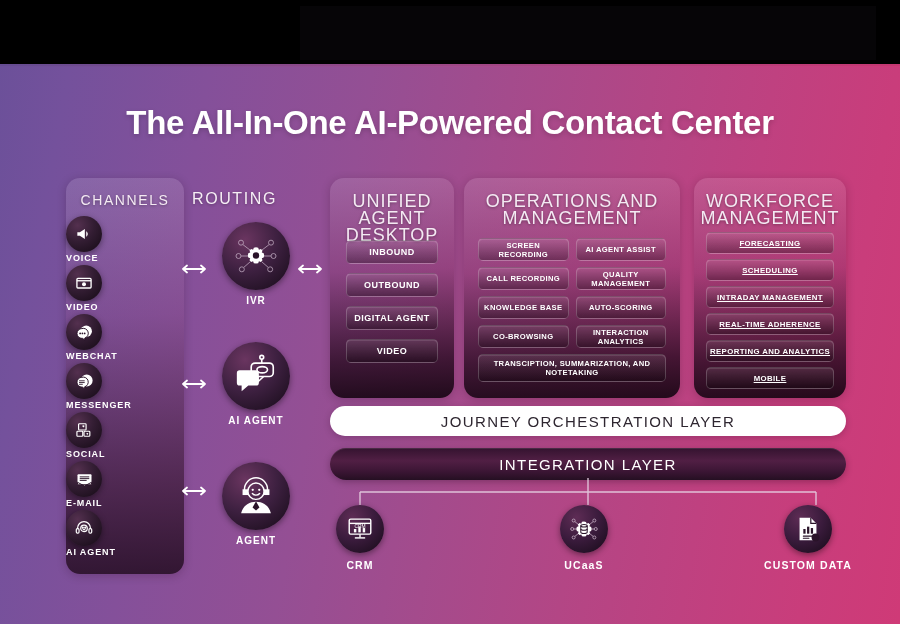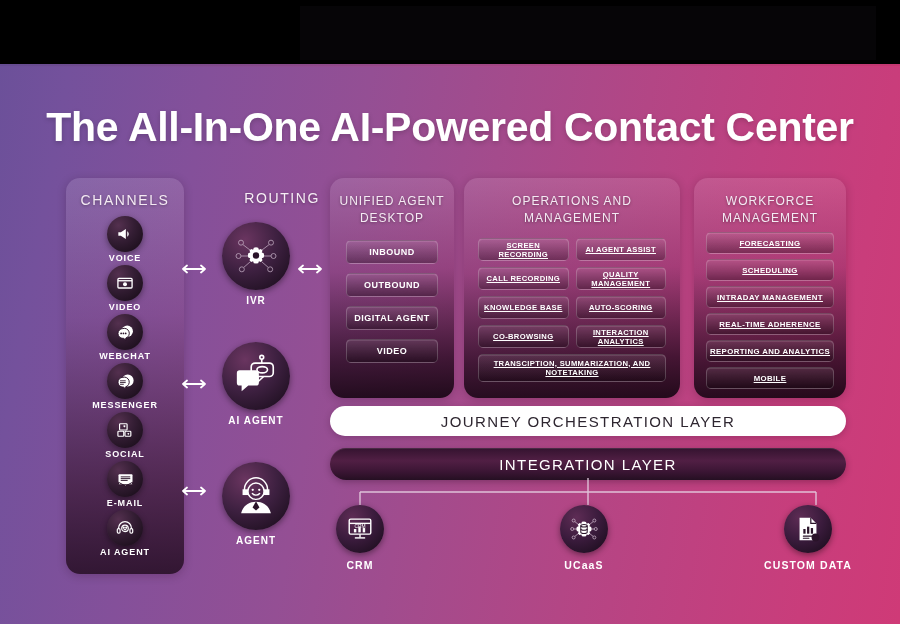--- a/index.html
+++ b/index.html
@@ -48,60 +48,60 @@
     position: absolute; left: 0; top: 64px; width: 900px; height: 3px;
     background: linear-gradient(90deg,#6a5099,#a44b8c,#cf3a77);
     opacity: .95;
   }
 
   
   #page-title {
     position: absolute; left: 0; top: 104px; width: 900px;
     text-align: center;
     color: #ffffff;
-    font-size: 41px;
+    font-size: 33px;
     font-weight: 700;
     letter-spacing: -0.3px;
     text-shadow: 0 2px 5px rgba(0,0,0,.18);
   }
 
   
   .panel {
     position: absolute;
     border-radius: 14px;
     background: linear-gradient(178deg,
         rgba(255,255,255,0.115) 0%,
         rgba(120,45,95,0.30) 42%,
         rgba(40,10,32,0.80) 82%,
         rgba(22,5,18,0.92) 100%);
     box-shadow: 0 2px 10px rgba(30,0,25,.22);
   }
   .panel-title {
     position: absolute; left: 0; right: 0; top: 15px;
     text-align: center;
     color: #f4eaf3;
-    font-size: 12px;
+    font-size: 18px;
     font-weight: 400;
     letter-spacing: 1.0px;
     line-height: 16px;
     text-shadow: 0 1px 3px rgba(0,0,0,.35);
   }
 
   
   #channels {
     left: 66px; top: 178px; width: 118px; height: 396px;
     background: linear-gradient(178deg,
         rgba(255,255,255,0.12) 0%,
         rgba(130,70,120,0.22) 35%,
         rgba(58,24,52,0.72) 78%,
         rgba(38,14,36,0.88) 100%);
   }
   #channels .panel-title { top: 14px; letter-spacing: 1.6px; font-size: 14px; }
   .chan-list { position: absolute; left: 0; right: 0; top: 38px; }
-  .chan-item { text-align: center; margin-bottom: 2px; }
+  .chan-item { text-align: left; margin-bottom: 2px; }
   .chan-label {
     color: #ffffff; font-size: 9px; font-weight: 700;
     letter-spacing: 0.9px; margin-top: 1px;
   }
 
   
   .bubble {
     display: inline-flex; align-items: center; justify-content: center;
     border-radius: 50%;
     background: radial-gradient(circle at 32% 26%, #54304f 0%, #331d33 45%, #140a14 100%);
@@ -110,22 +110,22 @@
   .bubble.sm { width: 36px; height: 36px; }
   .bubble.md { width: 68px; height: 68px;
     background: radial-gradient(circle at 34% 26%, #6a3560 0%, #3d2040 48%, #150a16 100%); }
   .bubble.bt { width: 48px; height: 48px;
     background: radial-gradient(circle at 34% 26%, #5e2c55 0%, #3a1b3c 48%, #150a16 100%); }
   .bubble svg { display: block; }
 
   
   #routing { position: absolute; left: 192px; top: 190px; width: 128px; height: 370px; }
   #routing-title {
-    position: absolute; left: 0; right: 0; top: 0; text-align: right;
-    color: #f6eef5; font-size: 14px; letter-spacing: 1.6px;
+    position: absolute; left: 0; right: 0; top: 0; text-align: left;
+    color: #f6eef5; font-size: 16px; letter-spacing: 1.6px;
     text-shadow: 0 1px 3px rgba(0,0,0,.30);
   }
   .route-item { position: absolute; left: 0; width: 128px; text-align: center; }
   .route-label {
     color: #ffffff; font-size: 10px; font-weight: 700;
     letter-spacing: 1px; margin-top: 5px;
   }
   .arrow {
     position: absolute; width: 24px; height: 14px;
   }
@@ -150,21 +150,21 @@
   #uad .chips { position: absolute; left: 16px; right: 16px; top: 62px; }
   #uad .chip { height: 24px; font-size: 9px; margin-bottom: 9px; }
 
   
   #ops { left: 464px; top: 178px; width: 216px; height: 220px; }
   #ops .panel-title { top: 15px; line-height: 17px; }
   #ops .grid {
     position: absolute; left: 14px; right: 14px; top: 60px;
     display: grid; grid-template-columns: 1fr 1fr; gap: 6px 7px;
   }
-  #ops .chip { height: 23px; font-size: 7.6px; letter-spacing: .35px; padding: 8px 3px; text-decoration: underline; }
+  #ops .chip { height: 23px; font-size: 7.6px; letter-spacing: .35px; padding: 8px 3px; }
   #ops .chip.wide { grid-column: 1 / span 2; height: 28px; line-height: 9.5px; }
 
   
   #wfm { left: 694px; top: 178px; width: 152px; height: 220px; }
   #wfm .panel-title { top: 15px; line-height: 17px; }
   #wfm .chips { position: absolute; left: 12px; right: 12px; top: 54px; }
   #wfm .chip { height: 22px; font-size: 7.8px; margin-bottom: 5px; letter-spacing: .4px; text-decoration: underline; }
 
   
   .layer-bar {

